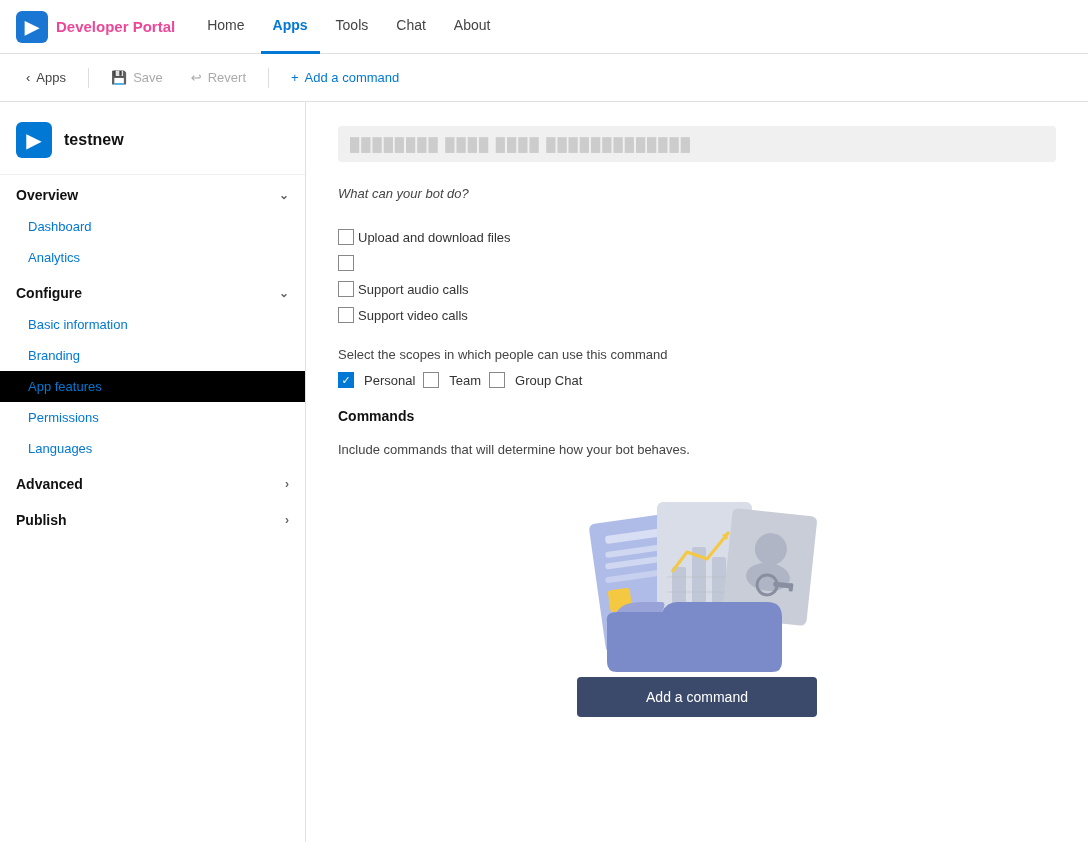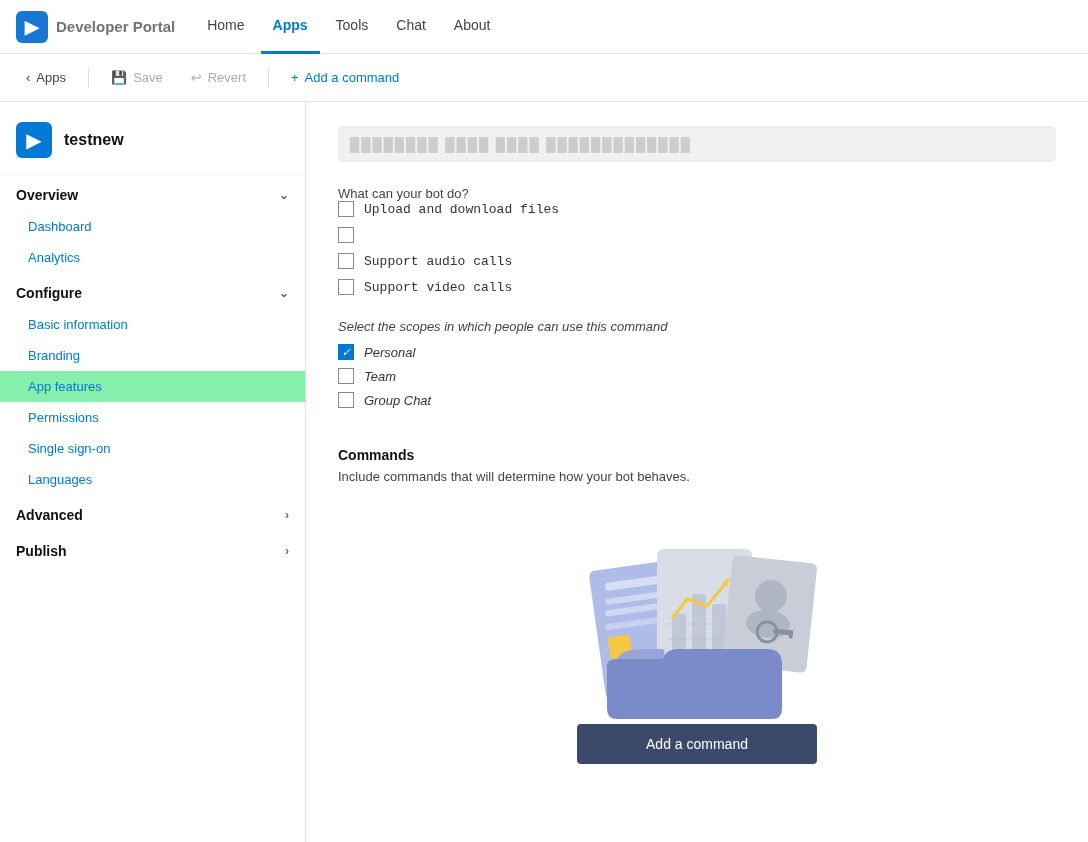--- a/index.html
+++ b/index.html
@@ -8,21 +8,21 @@
     
     .top-nav {
       display: flex; align-items: center; height: 54px;
       background: #fff; border-bottom: 1px solid #e0e0e0;
       padding: 0 16px; gap: 8px;
     }
     .logo-icon {
       width: 32px; height: 32px; background: #1976d2; border-radius: 6px;
       display: flex; align-items: center; justify-content: center; color: #fff; font-size: 18px; font-weight: bold; flex-shrink: 0;
     }
-    .brand-name { font-weight: 600; font-size: 15px; margin-right: 12px; color: #737373; }
+    .brand-name { font-weight: 600; font-size: 15px; margin-right: 12px; color: #ec4899; }
     .nav-items { display: flex; gap: 4px; }
     .nav-item {
       padding: 6px 12px; cursor: pointer; color: #444; font-size: 14px;
       border-bottom: 3px solid transparent; height: 54px; display: flex; align-items: center;
     }
     .nav-item.active { color: #0078d4; border-bottom: 3px solid #0078d4; font-weight: 600; }
 
     
     .toolbar {
       display: flex; align-items: center; height: 48px;
@@ -60,58 +60,58 @@
     .sidebar-section { }
     .sidebar-section-header {
       display: flex; align-items: center; justify-content: space-between;
       padding: 12px 16px 8px; cursor: pointer; font-weight: 600; color: #111; font-size: 14px; gap: 20px;
     }
     .chevron { font-size: 12px; color: #666; }
 
     .sidebar-item {
       padding: 8px 16px 8px 28px; cursor: pointer; font-size: 13px; color: #0078d4;
     }
-    .sidebar-item.active { background: #86efac; font-weight: 500; }
+    .sidebar-item.active { background: #000000; font-weight: 500; }
 
     
     .main-content {
       flex: 1; overflow-y: auto; background: #f5f5f5; padding: 0;
     }
     .content-inner {
       background: #fff; margin: 0; padding: 24px 32px; min-height: 100%;
     }
 
     
     .blurred-input-area {
       background: #f0f0f0; border-radius: 4px; height: 36px; margin-bottom: 24px;
       display: flex; align-items: center; padding: 0 12px; overflow: hidden;
     }
     .blurred-text { color: #ccc; font-size: 13px; letter-spacing: 2px; }
-    .section-subtitle { font-size: 13px; color: #444; margin-bottom: 0; }
+    .section-subtitle { font-size: 13px; color: #444; margin-bottom: 28px; font-style: italic; }
 
     
     .checkbox-group { display: flex; flex-direction: column; gap: 10px; margin-bottom: 24px; }
-    .checkbox-row { display: flex; align-items: center; gap: 10px; font-size: 13px; color: #333; font-family: Liberation Mono, monospace; }
+    .checkbox-row { display: flex; align-items: center; gap: 4px; font-size: 13px; color: #333; }
     .cb {
       width: 16px; height: 16px; border: 1.5px solid #888; background: #fff;
       display: flex; align-items: center; justify-content: center; flex-shrink: 0; cursor: pointer;
     }
     .cb.checked { background: #0078d4; border-color: #0078d4; }
     .cb.checked::after { content: '✓'; color: #fff; font-size: 11px; }
 
     
-    .scope-section { margin-bottom: 39px; font-style: italic; }
+    .scope-section { margin-bottom: 20px; }
     .scope-title { font-size: 13px; color: #444; margin-bottom: 10px; }
-    .scope-items { display: flex; flex-direction: column; gap: 8px; }
+    .scope-items { display: flex; flex-direction: row; gap: 8px; }
     .scope-row { display: flex; align-items: center; gap: 10px; font-size: 13px; color: #333; }
 
     
     .commands-section { }
-    .commands-title { font-size: 14px; font-weight: 700; color: #111; margin-bottom: 6px; }
-    .commands-desc { font-size: 13px; color: #444; margin-bottom: 20px; }
+    .commands-title { font-size: 14px; font-weight: 700; color: #111; margin-bottom: 18px; }
+    .commands-desc { font-size: 13px; color: #444; }
 
     
     .illustration-area {
       display: flex; flex-direction: column; align-items: center; justify-content: center;
       padding: 20px 0 30px;
     }
 
     
     .illus-svg { width: 260px; height: 200px; }
 
@@ -184,21 +184,20 @@
 
     <div class="sidebar-section">
       <div class="sidebar-section-header">
         <span>Configure</span>
         <span class="chevron">⌄</span>
       </div>
       <div class="sidebar-item">Basic information</div>
       <div class="sidebar-item">Branding</div>
       <div class="sidebar-item active">App features</div>
       <div class="sidebar-item">Permissions</div>
-      <div class="sidebar-item">Single sign-on</div>
       <div class="sidebar-item">Languages</div>
     </div>
 
     <div class="sidebar-section">
       <div class="sidebar-section-header">
         <span>Advanced</span>
         <span class="chevron">›</span>
       </div>
     </div>
 

